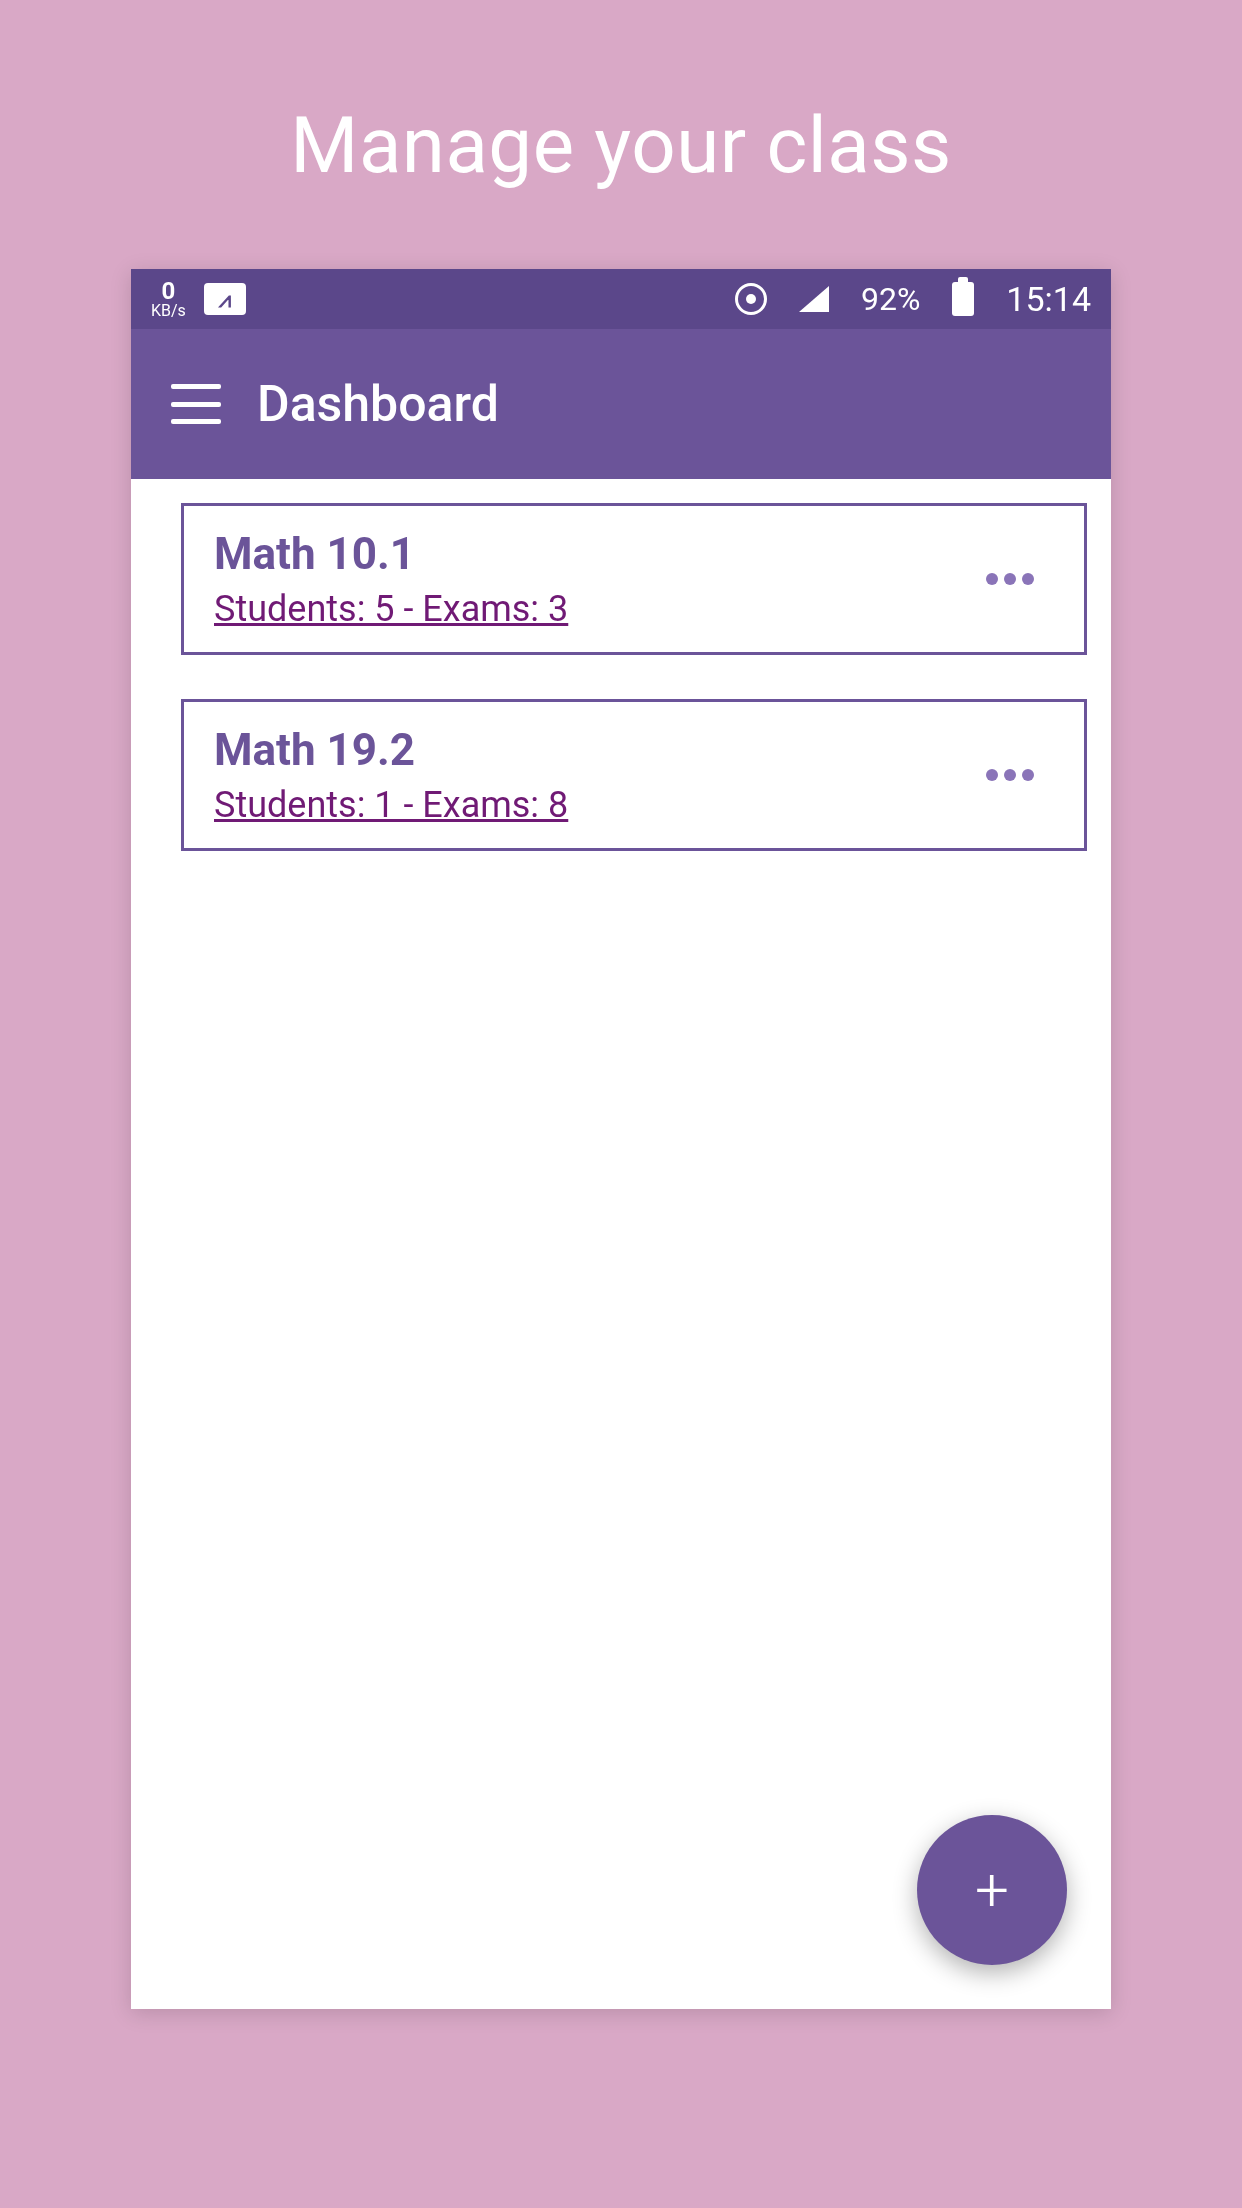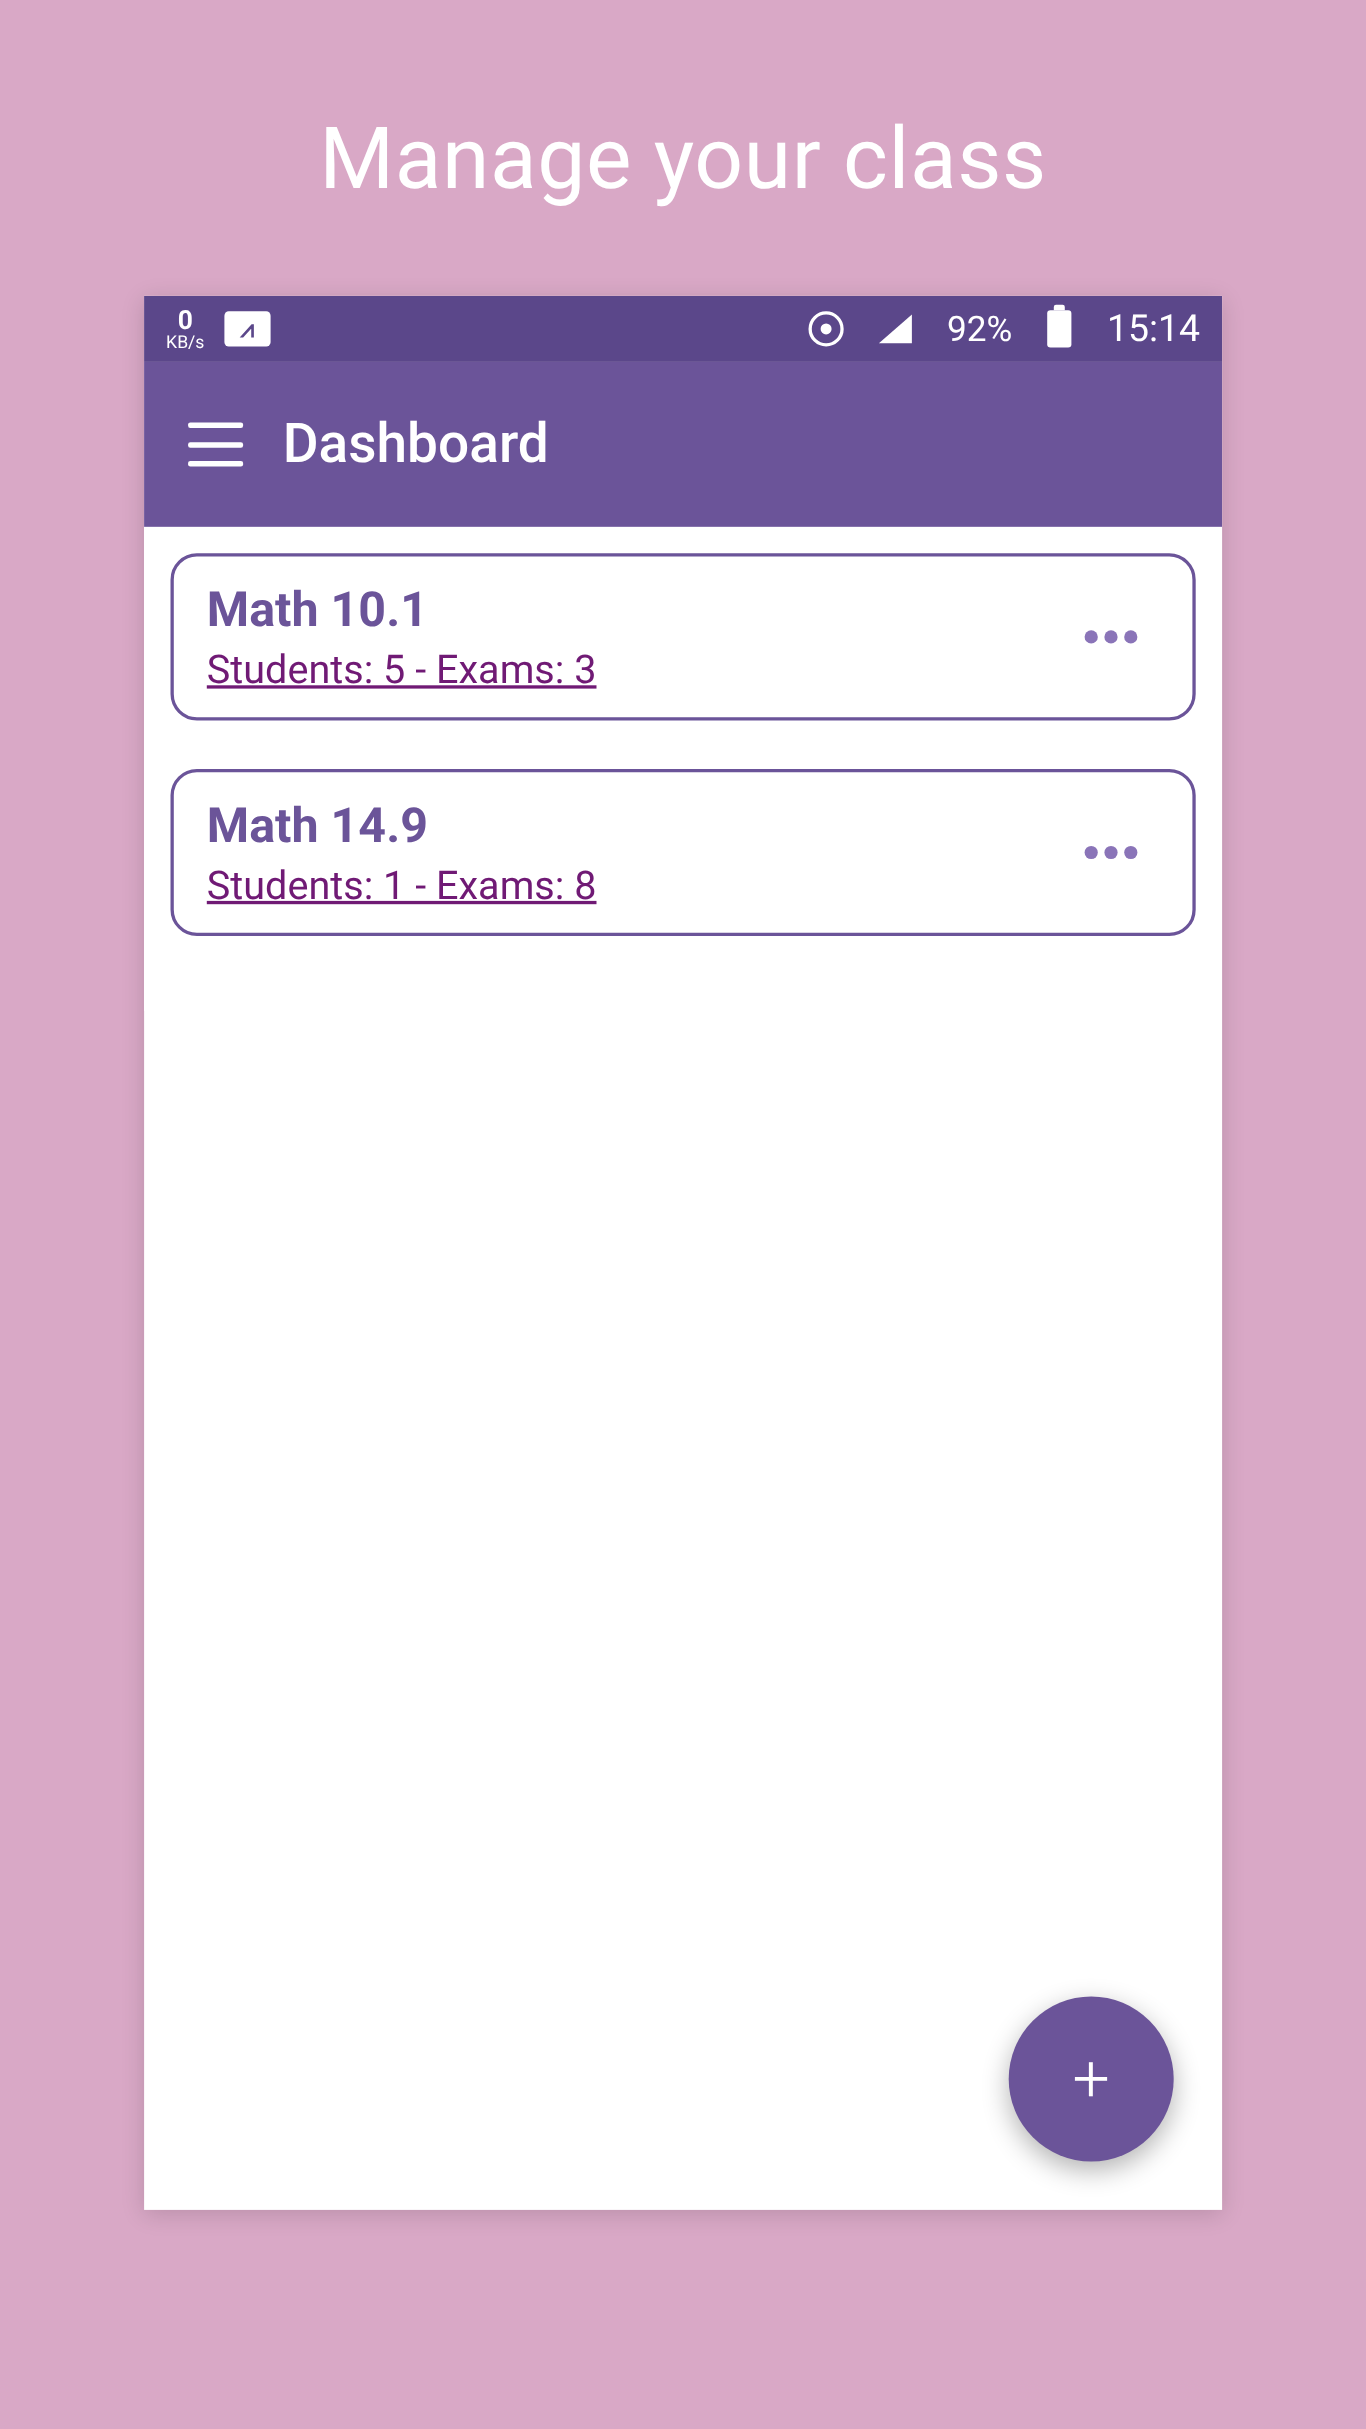--- a/index.html
+++ b/index.html
@@ -176,27 +176,28 @@
     }
     
     .content-area {
       padding: 24px;
       flex: 1;
       background: white;
     }
     
     .class-card {
       border: 3px solid #6b5499;
-      border-radius: 24px;
+      border-radius: 0;
       padding: 22px 30px;
       margin-bottom: 44px;
       display: flex;
       justify-content: space-between;
       align-items: center;
       cursor: pointer;
+      margin-left: 26px;
     }
     
     .class-info {
       flex: 1;
     }
     
     .class-title {
       color: #6b5499;
       font-size: 44px;
       font-weight: 700;
@@ -289,21 +290,21 @@
       </div>
       <div class="more-dots">
         <div class="dot"></div>
         <div class="dot"></div>
         <div class="dot"></div>
       </div>
     </div>
 
     <div class="class-card">
       <div class="class-info">
-        <div class="class-title">Math 14.9</div>
+        <div class="class-title">Math 19.2</div>
         <div class="class-meta">Students: 1 - Exams: 8</div>
       </div>
       <div class="more-dots">
         <div class="dot"></div>
         <div class="dot"></div>
         <div class="dot"></div>
       </div>
     </div>
 
   </div>

